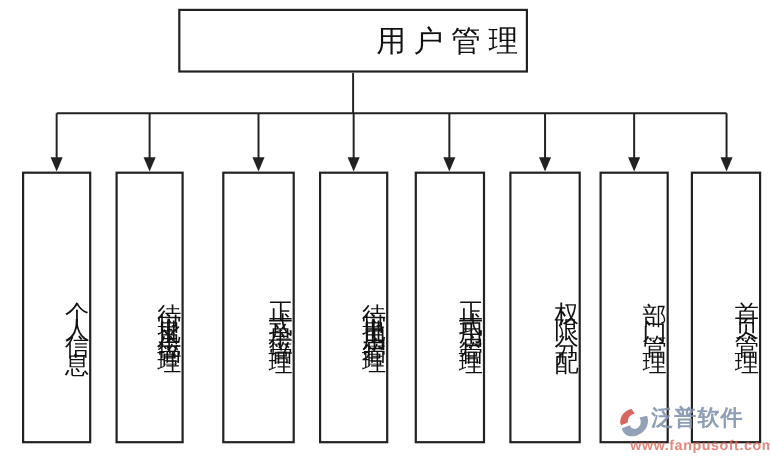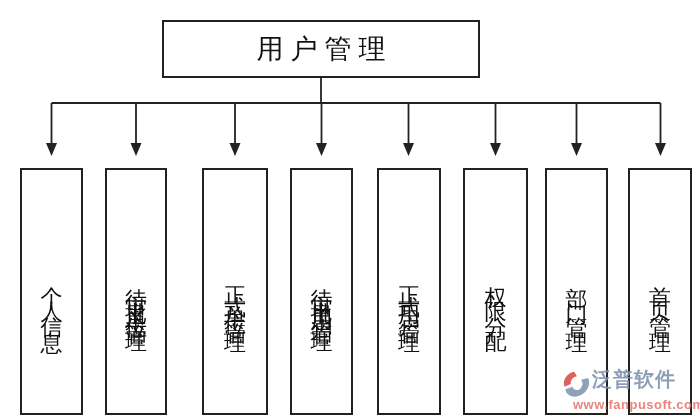--- a/index.html
+++ b/index.html
@@ -21,23 +21,22 @@
     top: 0;
     pointer-events: none;
   }
   .node {
     position: absolute;
     box-sizing: border-box;
     border: 2px solid #222222;
     background: #ffffff;
     display: flex;
     align-items: center;
-    justify-content: center;
+    justify-content: flex-end;
     color: #111111;
-    margin-top: 12px;
   }
   .root-node {
     left: 162px;
     top: 8px;
     width: 318px;
     height: 58px;
     font-size: 27px;
     letter-spacing: 7px;
     padding-left: 7px; 
     font-weight: 500;

